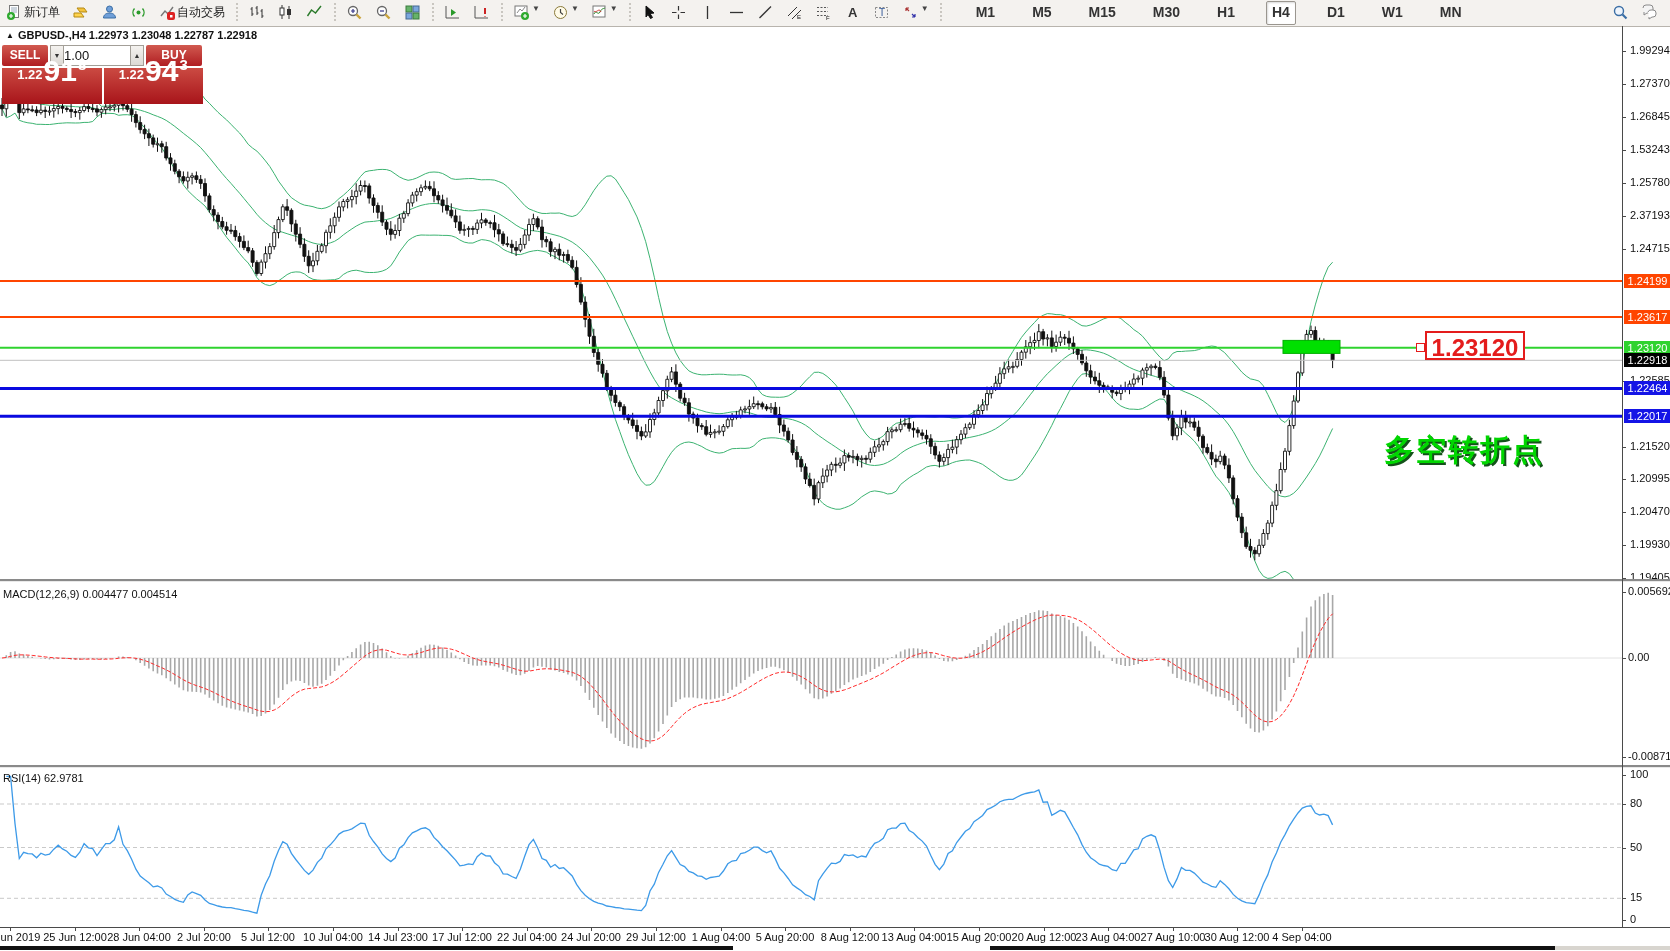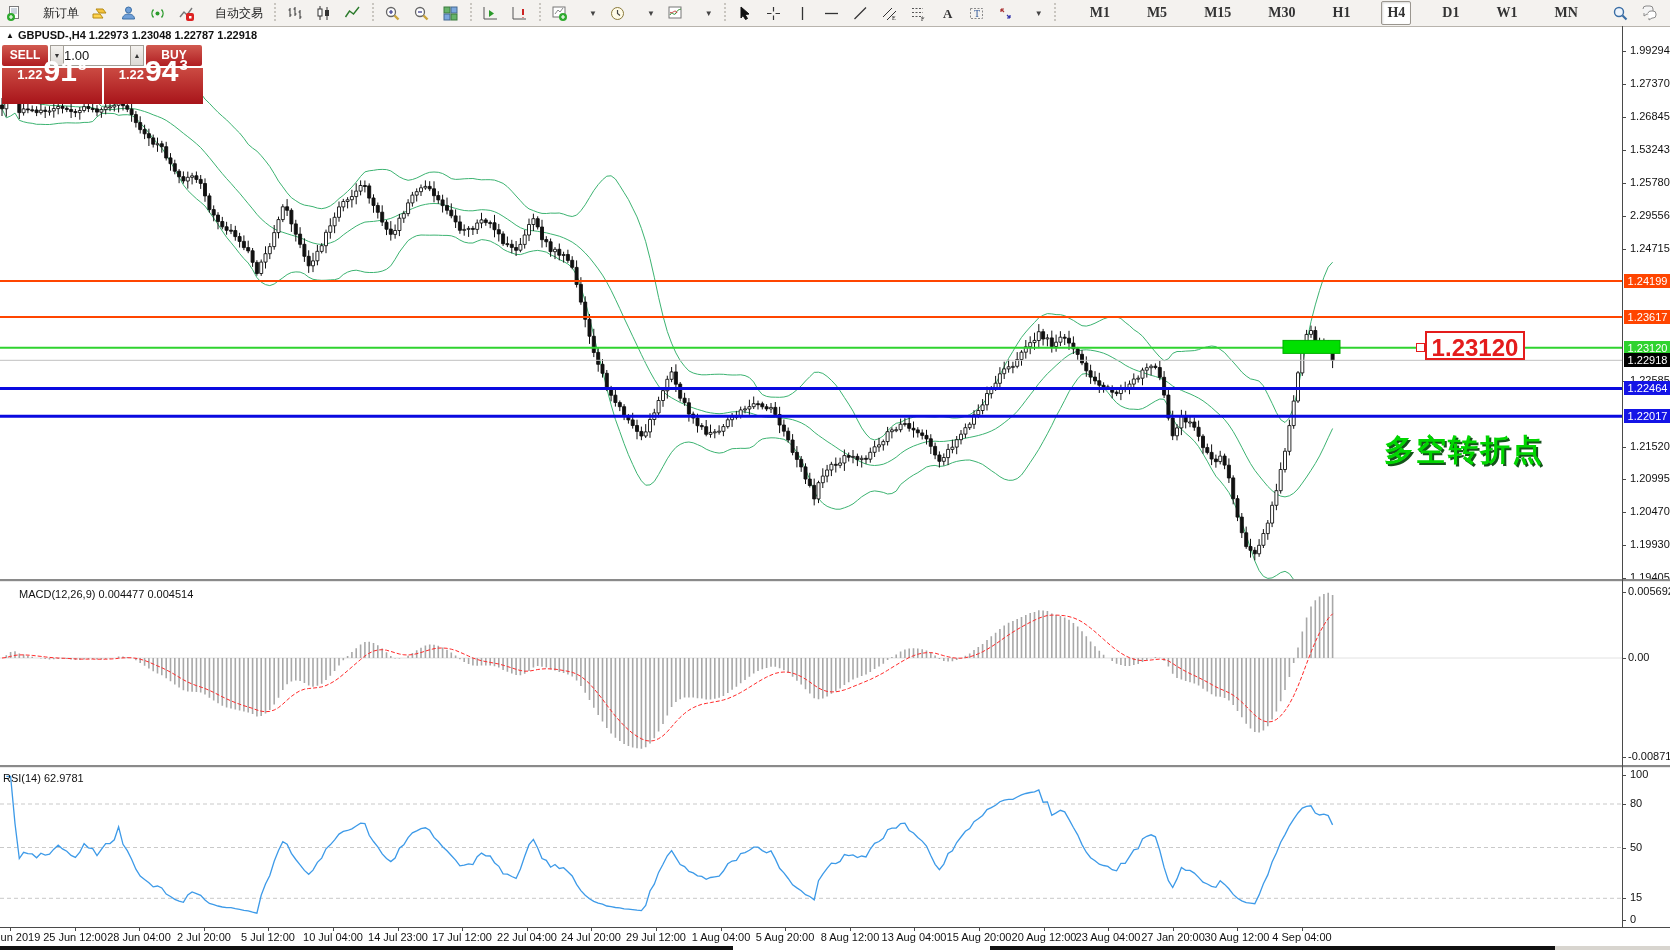--- a/index.html
+++ b/index.html
@@ -5,22 +5,22 @@
   html,body{margin:0;padding:0;background:#fff;}
   #root{position:relative;width:1670px;height:951px;overflow:hidden;background:#fff;
         font-family:"Liberation Sans",sans-serif;-webkit-font-smoothing:antialiased;}
   
   #toolbar{position:absolute;left:0;top:0;width:1670px;height:26px;background:#f4f2ef;
            border-bottom:1px solid #b8b4ad;display:flex;align-items:center;}
   .tb-group{display:flex;align-items:center;height:26px;}
   .tb-sep{width:7px;height:20px;margin:0 2px;
           background:repeating-linear-gradient(to bottom,#c9c6c0 0 2px,transparent 2px 4px);
           background-size:2px 100%;background-repeat:no-repeat;background-position:3px 0;}
-  .tb-btn{display:flex;align-items:center;gap:20px;padding:2px 4px;margin:0 1px;border:1px solid transparent;
-          border-radius:2px;font-size:12px;color:#222;cursor:default;height:18px;font-family:Liberation Serif, serif;}
+  .tb-btn{display:flex;gap:1px;padding:2px 4px;margin:0 1px;border:1px solid transparent;
+          border-radius:2px;font-size:12px;color:#222;cursor:default;height:18px;}
   .tb-btn.active{background:#ffffff;border:1px solid #9a968f;box-shadow:inset 1px 1px 2px rgba(0,0,0,.15);}
   .tb-btn svg{display:block;}
   .tb-caret{font-size:8px;color:#444;margin-left:1px;}
   .tf-btn{font-weight:bold;font-size:14px;color:#333;padding:2px 5px;margin-left:24px;}
   #tb-right{margin-left:auto;display:flex;align-items:center;margin-right:6px;}
   
   .pane-sep{position:absolute;left:0;width:1670px;height:2px;background:#8a8a8a;border-bottom:1px solid #e9e9e9;}
   #axis-vline{position:absolute;top:26px;height:901px;width:1px;background:#4a4a4a;}
   #time-base{position:absolute;left:0;top:927px;width:1670px;height:1px;background:#4a4a4a;}
   #chart-svg{position:absolute;left:0;top:0;}
@@ -408,40 +408,40 @@
         <span class="oc-sup">8</span>
       </div>
       <div class="oc-price">
         <span class="oc-prefix">1.22</span>
         <span class="oc-big">94</span>
         <span class="oc-sup">3</span>
       </div>
     </div>
   </div>
 
-  <div class="ind-label" style="top:588px;margin-left:16px;">MACD(12,26,9) 0.004477 0.004514</div>
+  <div class="ind-label" style="top:588px;">MACD(12,26,9) 0.004477 0.004514</div>
   <div class="ind-label" style="top:772px;">RSI(14) 62.9781</div>
 
   <div id="price-callout">1.23120</div>
   <div id="callout-handle"></div>
   <div id="cn-note">多空转折点</div>
 
   <div id="axis-layer">
       <div class="price-tick" style="top:51px"></div>
         <div class="ax-label" style="left:1630px;top:44px">1.99294</div>
       <div class="price-tick" style="top:84px"></div>
         <div class="ax-label" style="left:1630px;top:77px">1.27370</div>
       <div class="price-tick" style="top:117px"></div>
         <div class="ax-label" style="left:1630px;top:110px">1.26845</div>
       <div class="price-tick" style="top:150px"></div>
         <div class="ax-label" style="left:1630px;top:143px">1.53243</div>
       <div class="price-tick" style="top:183px"></div>
         <div class="ax-label" style="left:1630px;top:176px">1.25780</div>
       <div class="price-tick" style="top:216px"></div>
-        <div class="ax-label" style="left:1630px;top:209px">2.29556</div>
+        <div class="ax-label" style="left:1630px;top:209px">2.37193</div>
       <div class="price-tick" style="top:249px"></div>
         <div class="ax-label" style="left:1630px;top:242px">1.24715</div>
       <div class="price-tick" style="top:381px"></div>
         <div class="ax-label" style="left:1630px;top:374px">1.22585</div>
       <div class="price-tick" style="top:447px"></div>
         <div class="ax-label" style="left:1630px;top:440px">1.21520</div>
       <div class="price-tick" style="top:479px"></div>
         <div class="ax-label" style="left:1630px;top:472px">1.20995</div>
       <div class="price-tick" style="top:512px"></div>
         <div class="ax-label" style="left:1630px;top:505px">1.20470</div>
@@ -503,21 +503,21 @@
         <div class="time-label" style="left:850px">8 Aug 12:00</div>
       <div class="time-tick" style="left:914px"></div>
         <div class="time-label" style="left:914px">13 Aug 04:00</div>
       <div class="time-tick" style="left:979px"></div>
         <div class="time-label" style="left:979px">15 Aug 20:00</div>
       <div class="time-tick" style="left:1044px"></div>
         <div class="time-label" style="left:1044px">20 Aug 12:00</div>
       <div class="time-tick" style="left:1108px"></div>
         <div class="time-label" style="left:1108px">23 Aug 04:00</div>
       <div class="time-tick" style="left:1173px"></div>
-        <div class="time-label" style="left:1173px">27 Jan 20:00</div>
+        <div class="time-label" style="left:1173px">27 Aug 10:00</div>
       <div class="time-tick" style="left:1237px"></div>
         <div class="time-label" style="left:1237px">30 Aug 12:00</div>
       <div class="time-tick" style="left:1302px"></div>
         <div class="time-label" style="left:1302px">4 Sep 04:00</div>
     </div>
 
   <div class="pane-sep" style="top:579px;"></div>
   <div class="pane-sep" style="top:765px;"></div>
   <div id="axis-vline" style="left:1622px;"></div>
   <div id="time-base"></div>

